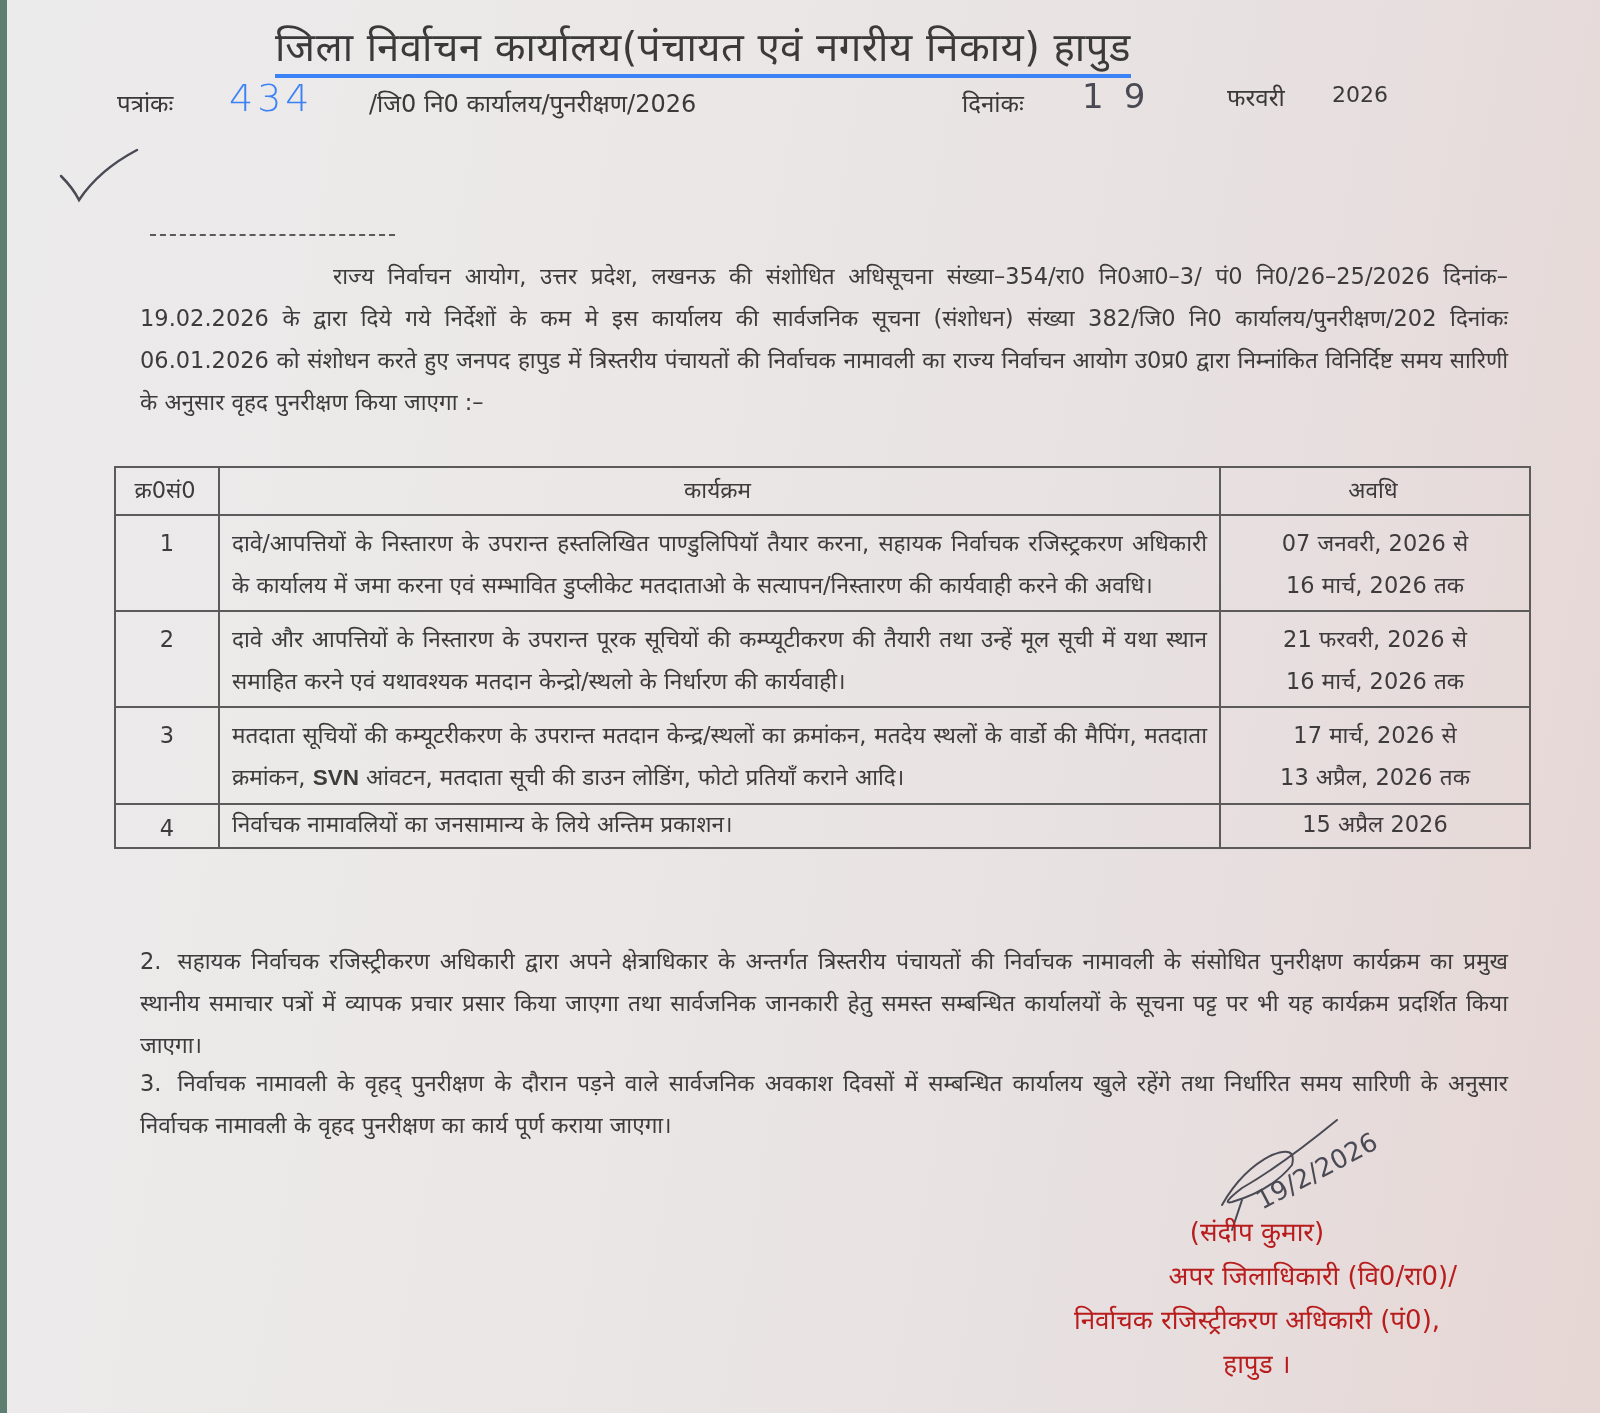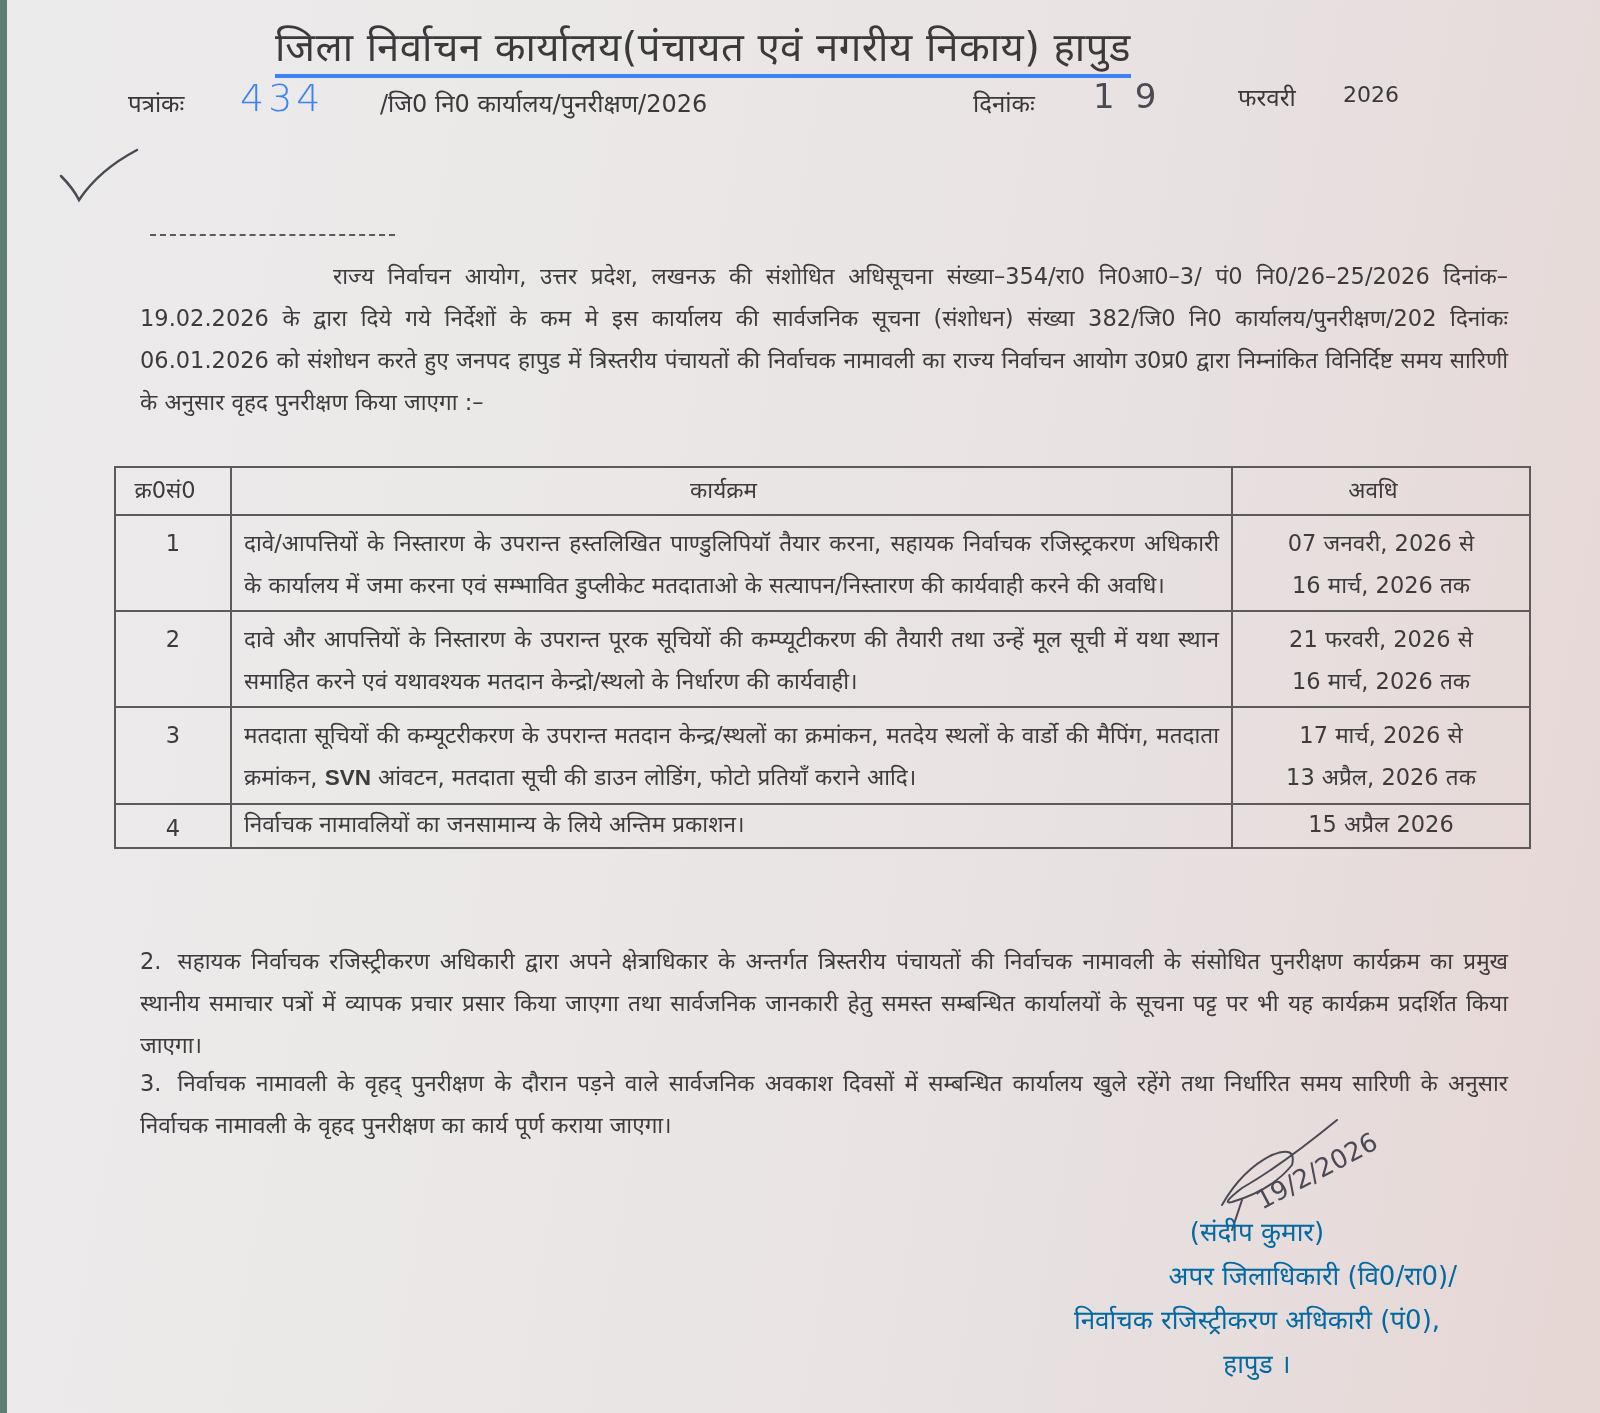--- a/index.html
+++ b/index.html
@@ -33,21 +33,21 @@
       color: #3b3939;
       letter-spacing: 0.5px;
       white-space: nowrap;
       border-bottom: 4px solid #3b82f6;
       line-height: 50px;
       padding-bottom: 2px;
     }
     .refline {
       position: absolute;
       top: 80px;
-      left: 121px;
+      left: 110px;
       right: 0;
       height: 40px;
       font-size: 24px;
       white-space: nowrap;
     }
     .refline .label { position: absolute; top: 6px; }
     .ref-label { left: 0; }
     .ref-num {
       left: 112px; top: -4px !important;
       font-size: 38px;
@@ -105,21 +105,21 @@
       font-size: 22.5px;
       color: #3d3b3b;
     }
     table.schedule th, table.schedule td {
       border: 2px solid #5c5a5a;
       vertical-align: top;
       font-weight: normal;
     }
     table.schedule th {
       height: 40px;
-      padding: 6px 20px 0 4px;
+      padding: 6px 8px 0 4px;
     }
     .col-sn { width: 90px; text-align: center; }
     .col-prog { width: 975px; }
     .col-dur { text-align: center; }
     td.col-prog {
       text-align: justify;
       padding: 6px 12px 4px 12px;
       line-height: 42px;
     }
     td.col-sn { padding-top: 14px; }
@@ -136,21 +136,21 @@
       left: 1195px; top: 1110px;
       width: 220px; height: 130px;
     }
     .sign-block {
       position: absolute;
       left: 1020px; top: 1210px;
       width: 460px;
       text-align: center;
       font-size: 26px;
       line-height: 44px;
-      color: #0369a1;
+      color: #b91c1c;
     }
   </style>
 </head>
 <body>
 
 <div class="left-edge"></div>
 
 <div class="page">
 
   <div class="title">जिला निर्वाचन कार्यालय(पंचायत एवं नगरीय निकाय) हापुड</div>

